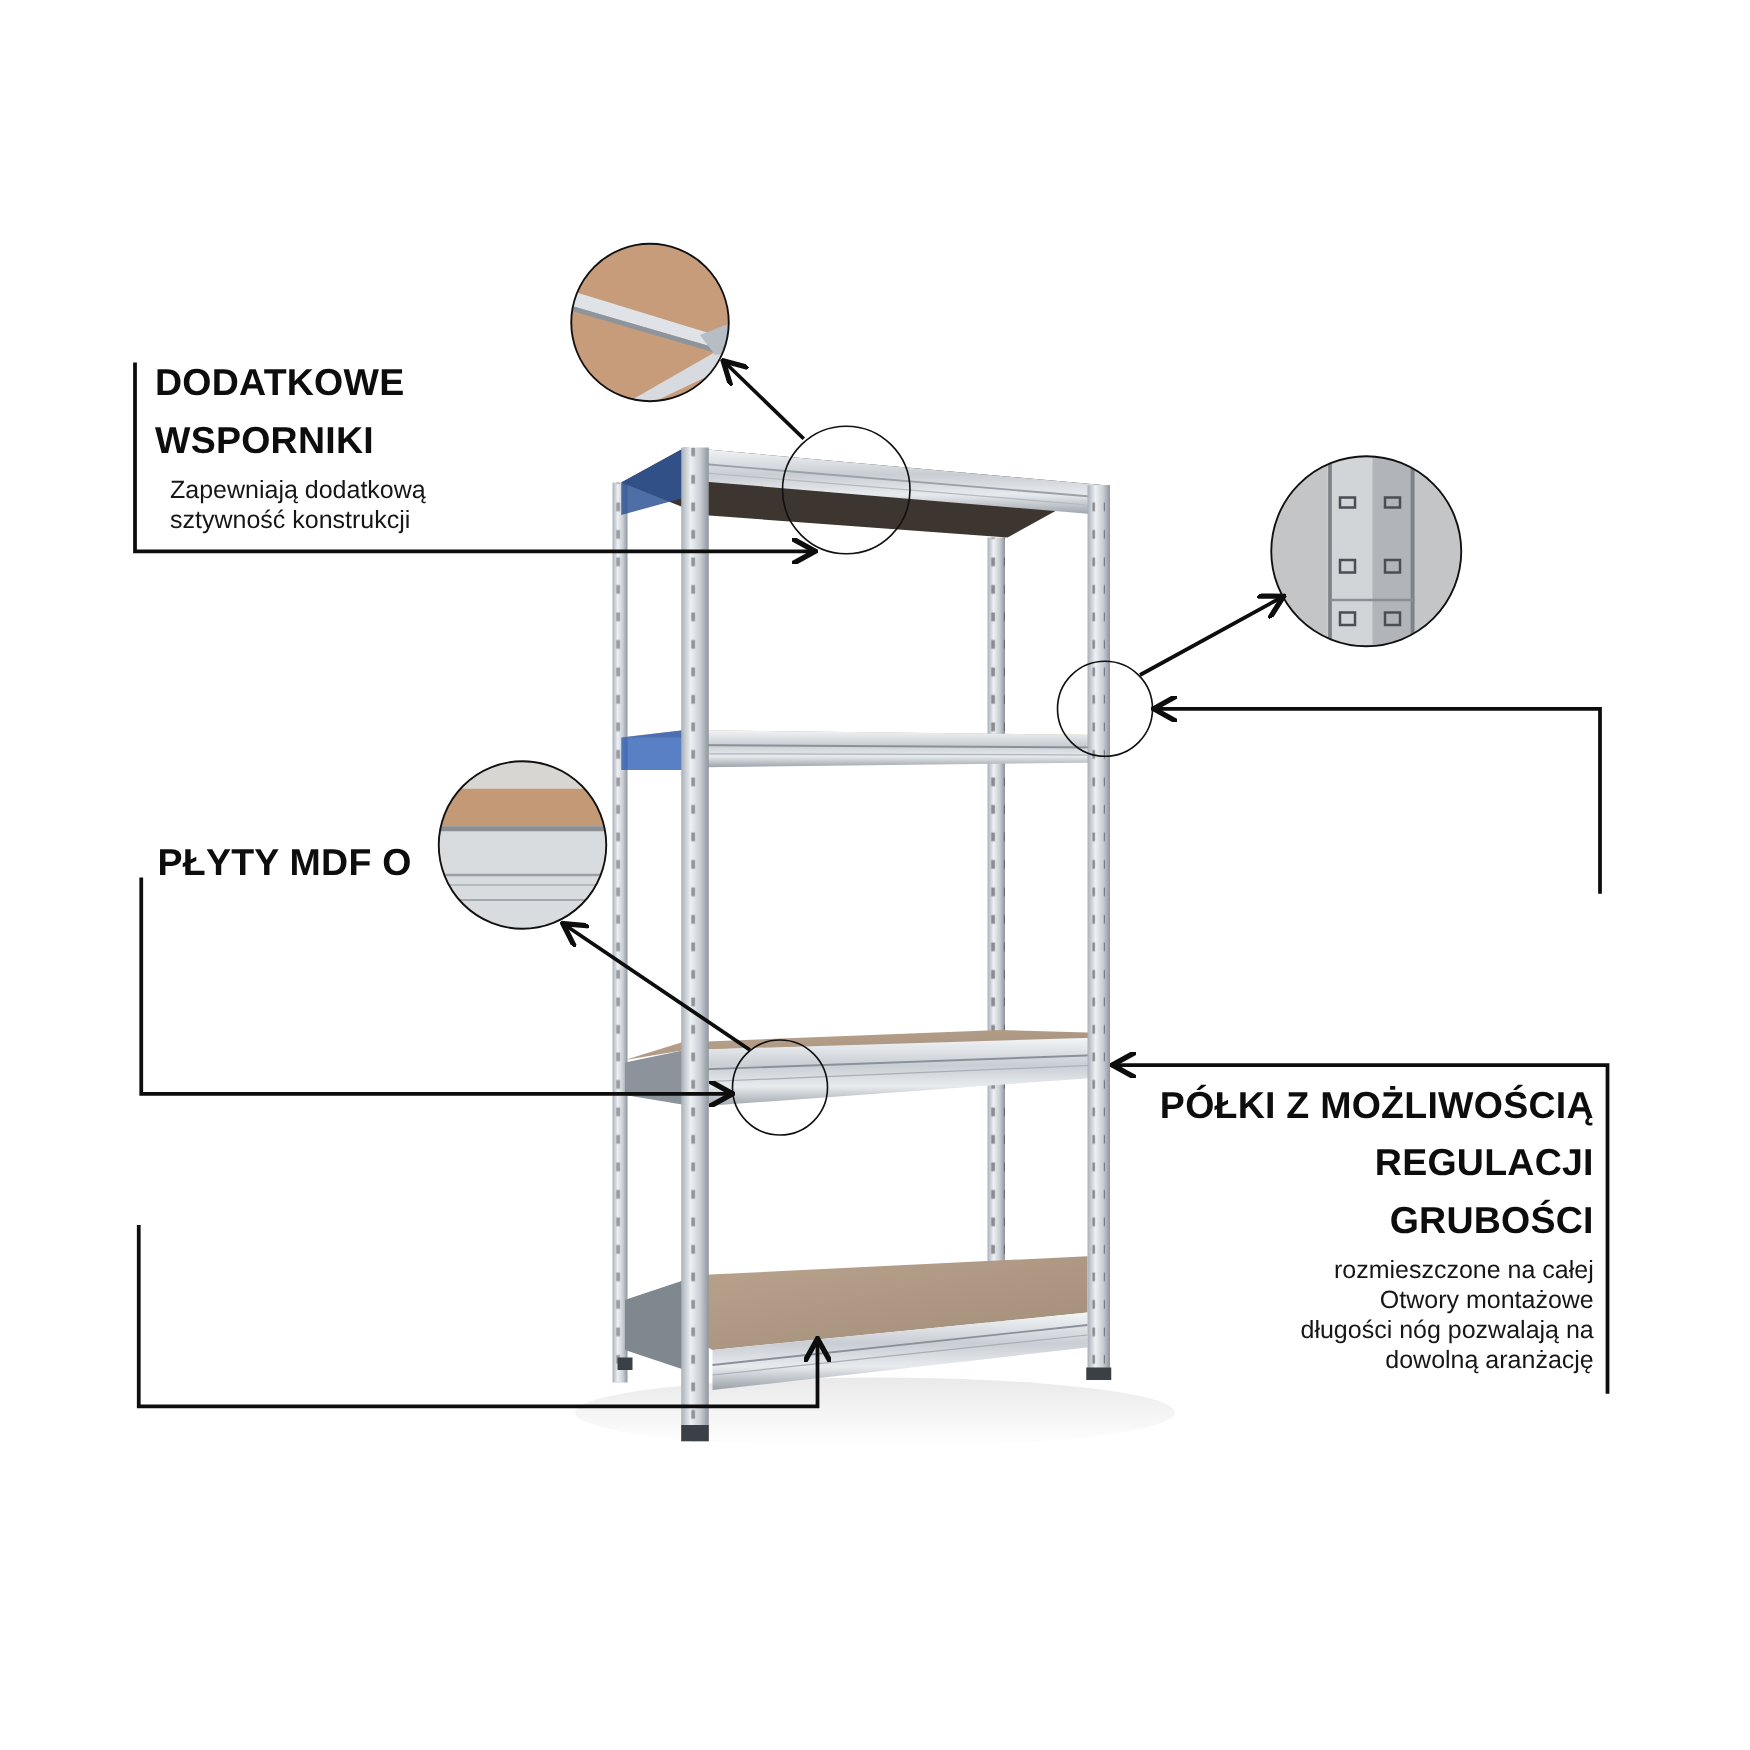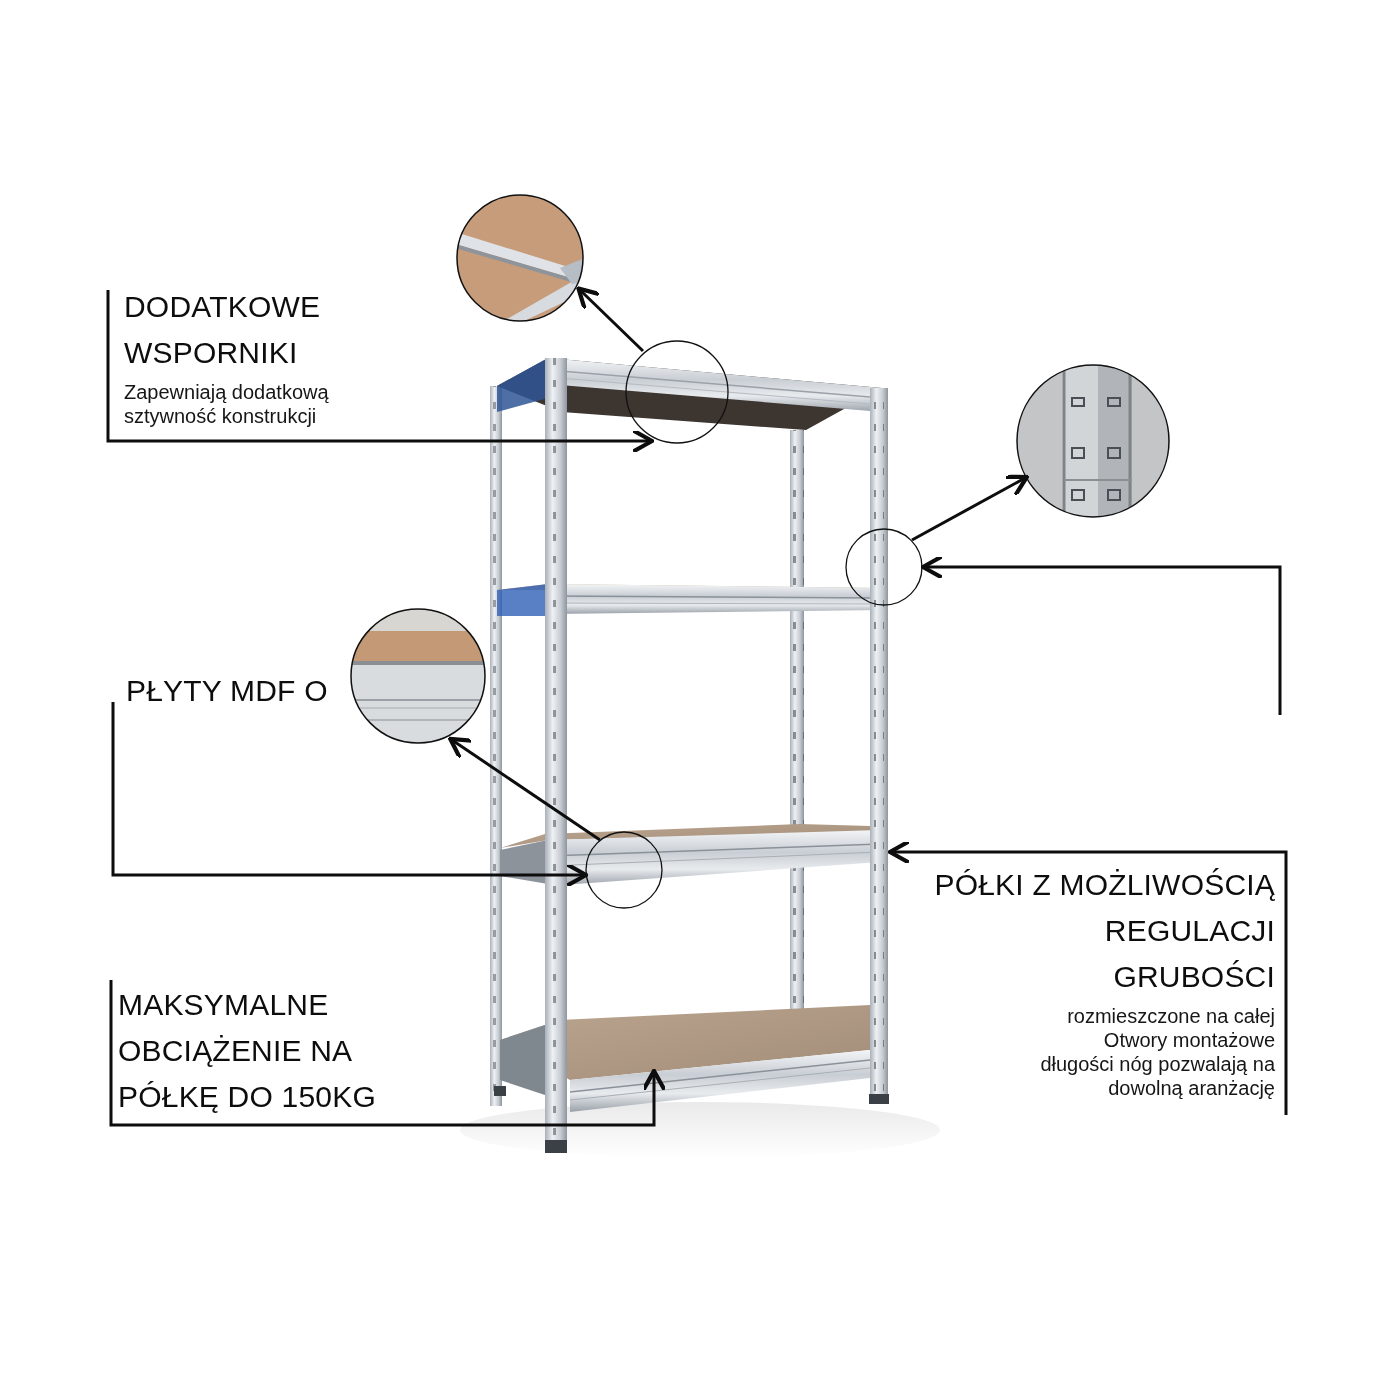--- a/index.html
+++ b/index.html
@@ -1,21 +1,21 @@
 <!DOCTYPE html>
 <html><head>
 <meta charset="utf-8">
 <style>
   html, body { margin: 0; padding: 0; background: #ffffff; }
   body { width: 1400px; height: 1400px; position: relative; overflow: hidden; font-family: "Liberation Sans", "DejaVu Sans", sans-serif; color: #111; }
   .stage { position: absolute; left: 0; top: 0; width: 1400px; height: 1400px; }
   svg.art { position: absolute; left: 0; top: 0; }
   .callout { position: absolute; }
-  .callout .title { font-weight: 400; font-size: 30px; line-height: 46px; letter-spacing: 0.2px; color: #0d0d0d; }
-  .callout .desc { font-size: 20px; line-height: 24px; color: #161616; margin-top: 4px; }
+  .callout .title { font-weight: 700; font-size: 30px; line-height: 46px; letter-spacing: 0.2px; color: #0d0d0d; }
+  .callout .desc { font-size: 20px; line-height: 24px; color: #161616; margin-top: 4px; margin-left: 12px; }
   .right { text-align: right; }
 </style>
 </head>
 <body>
 
 <div class="stage">
 
   <svg class="art" width="1400" height="1400" viewBox="0 0 1400 1400">
     <defs>
       <linearGradient id="steelV" x1="0" x2="1" y1="0" y2="0">
@@ -198,21 +198,14 @@
       <div>GRUBOŚCI</div>
     </div>
     <div class="desc">
       <div>rozmieszczone na całej</div>
       <div>Otwory montażowe</div>
       <div>długości nóg pozwalają na</div>
       <div>dowolną aranżację</div>
     </div>
   </div>
 
-  <div class="callout" style="left:118px; top:982px; width:320px;">
-    <div class="title">
-      <div>MAKSYMALNE</div>
-      <div>OBCIĄŻENIE NA</div>
-      <div>PÓŁKĘ DO 150KG</div>
-    </div>
-  </div>
 
 </div>
 
 </body></html>

